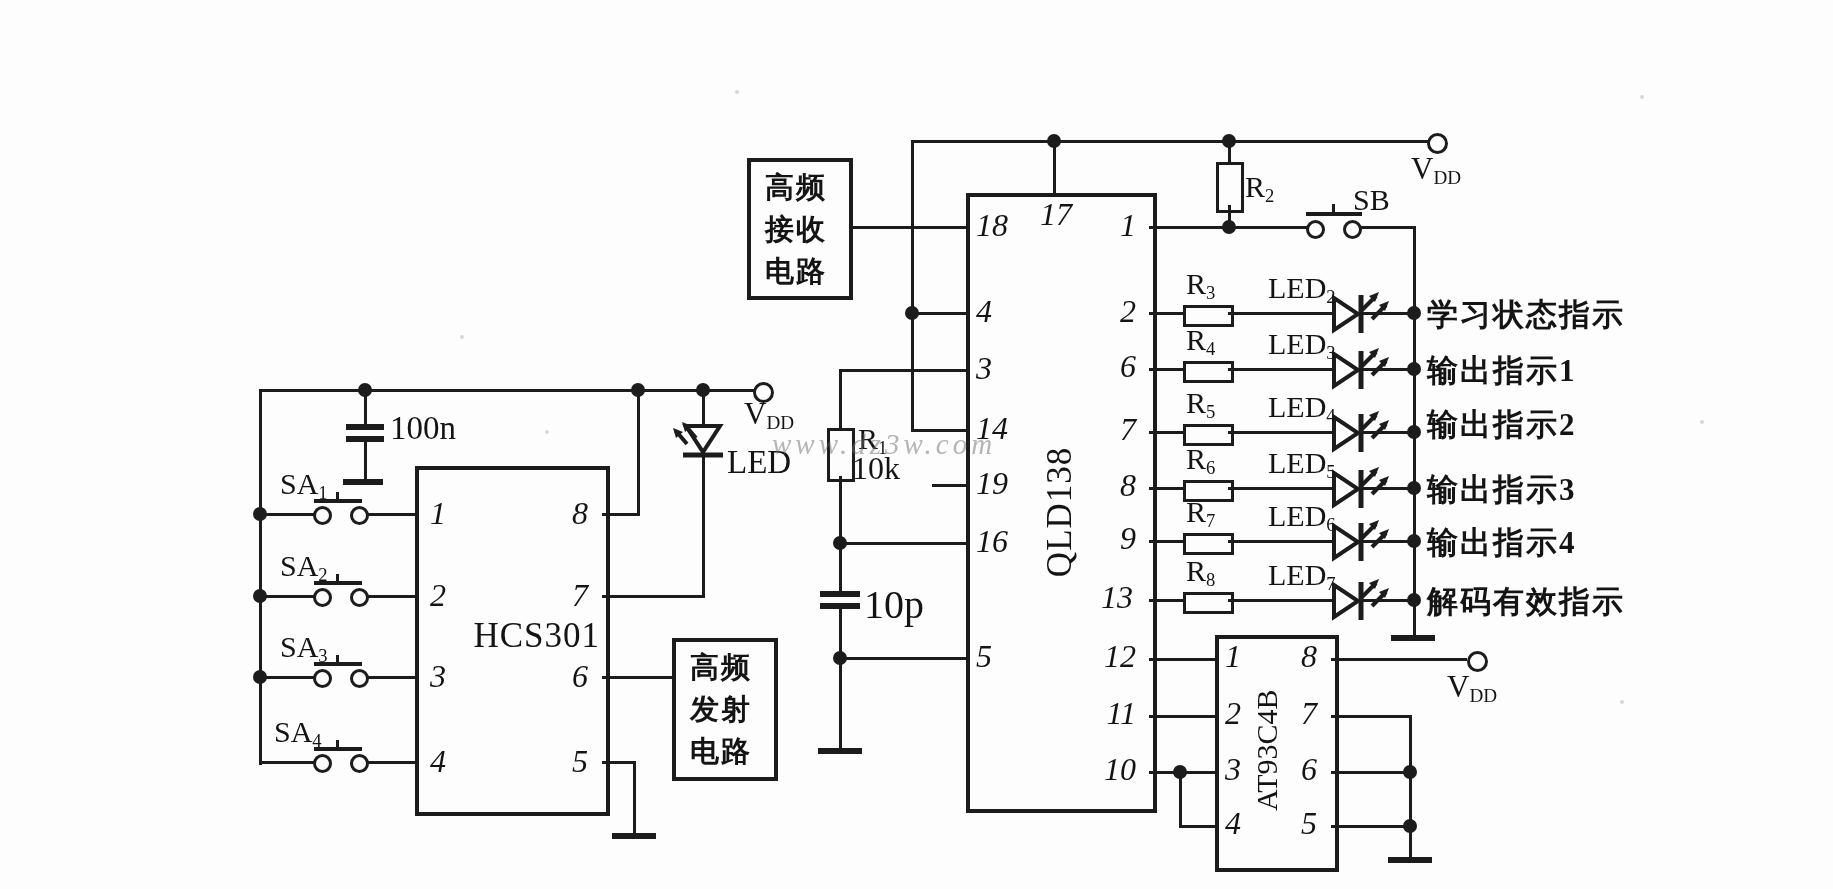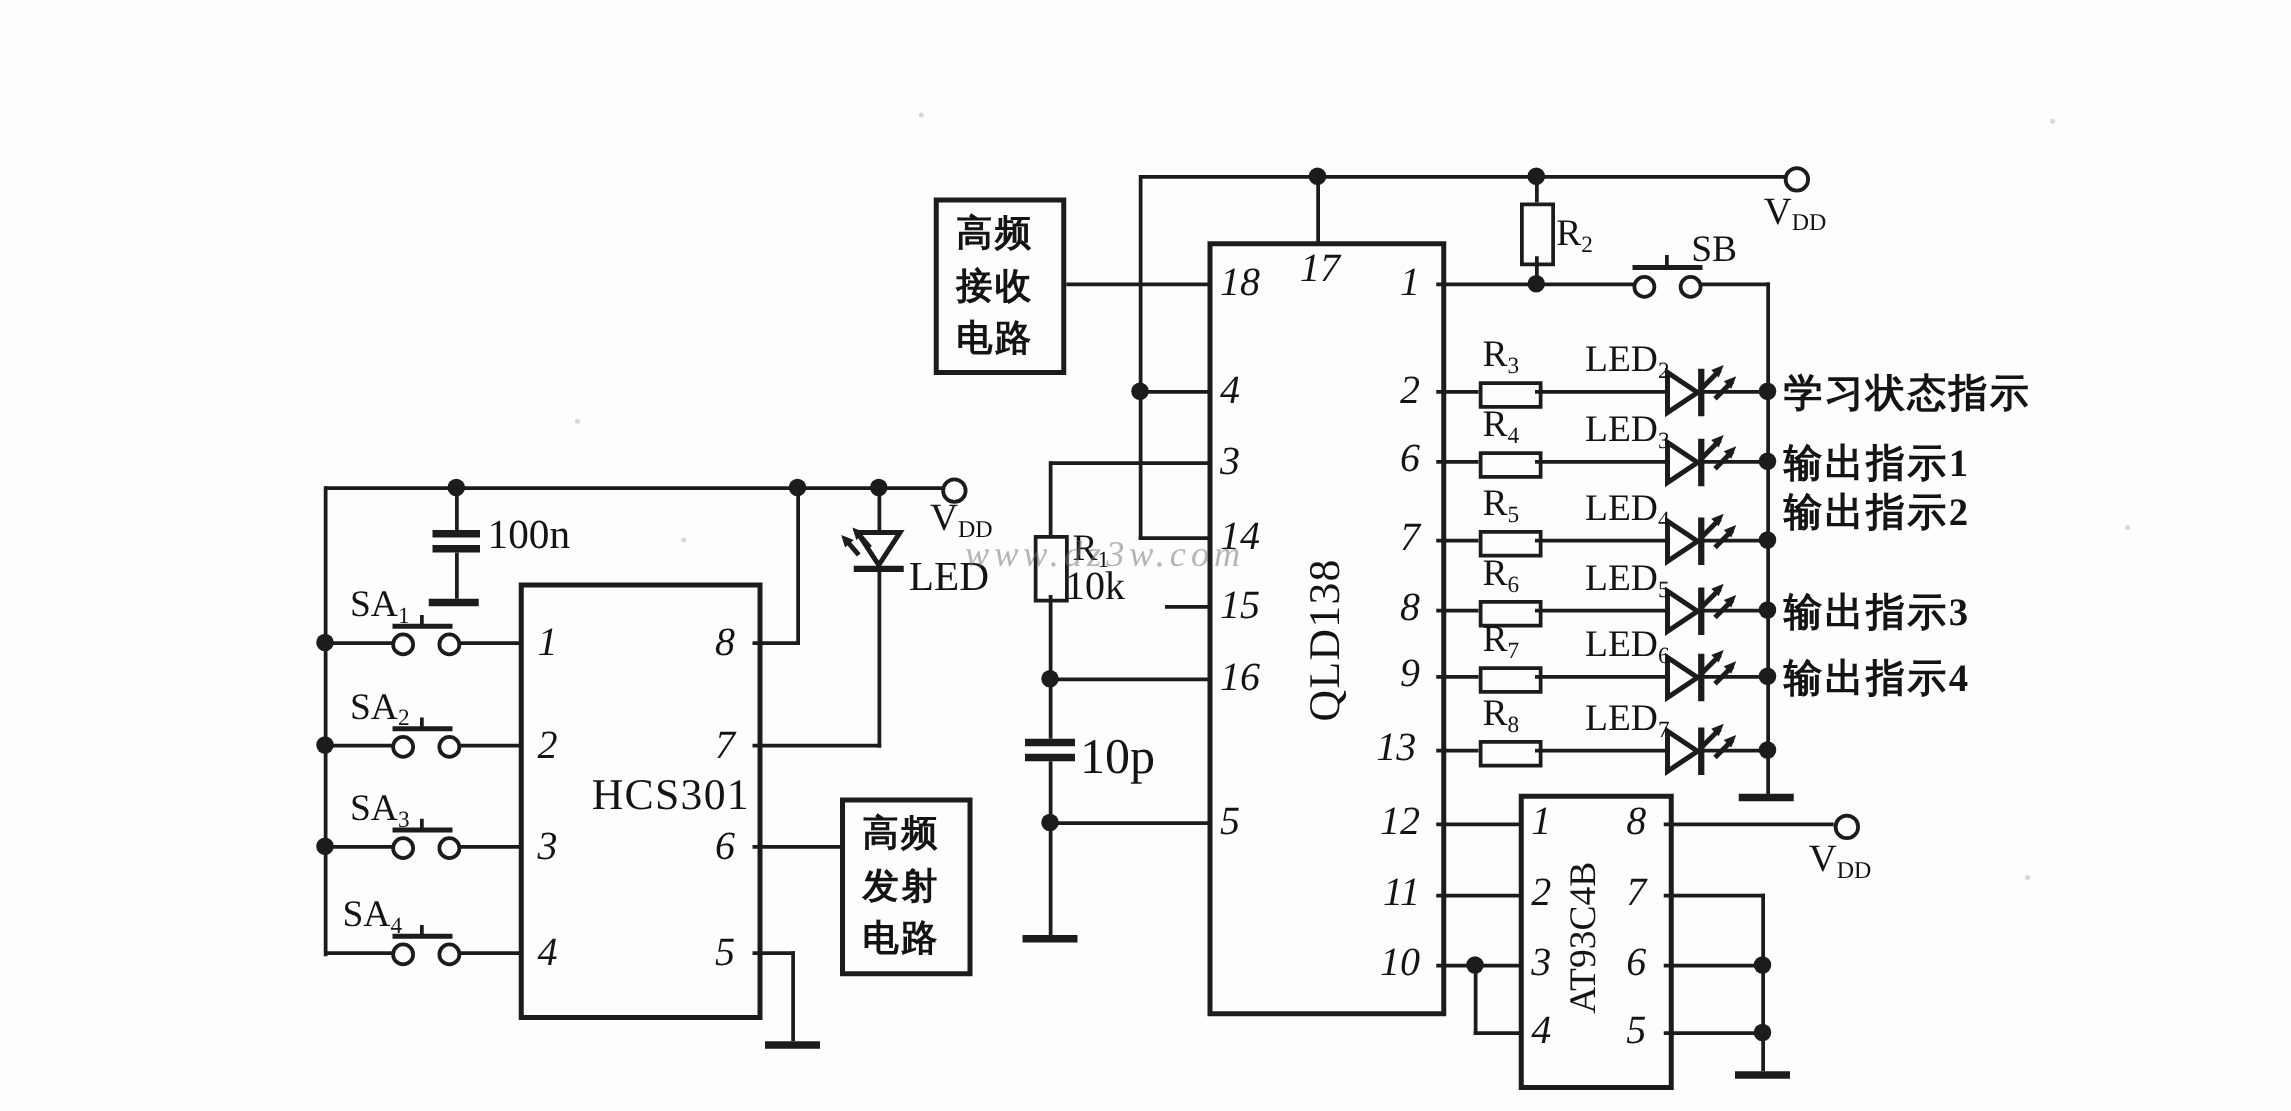--- a/index.html
+++ b/index.html
@@ -267,21 +267,21 @@
   <div class="lbl pin" style="left:562px;top:495px;width:26px;text-align:right">8</div>
   <div class="lbl pin" style="left:562px;top:577px;width:26px;text-align:right">7</div>
   <div class="lbl pin" style="left:562px;top:658px;width:26px;text-align:right">6</div>
   <div class="lbl pin" style="left:562px;top:743px;width:26px;text-align:right">5</div>
 
   <div class="lbl pin" style="left:1040px;top:196px">17</div>
   <div class="lbl pin" style="left:976px;top:207px">18</div>
   <div class="lbl pin" style="left:976px;top:293px">4</div>
   <div class="lbl pin" style="left:976px;top:350px">3</div>
   <div class="lbl pin" style="left:976px;top:410px">14</div>
-  <div class="lbl pin" style="left:976px;top:465px">15</div>
+  <div class="lbl pin" style="left:976px;top:465px">19</div>
   <div class="lbl pin" style="left:976px;top:523px">16</div>
   <div class="lbl pin" style="left:976px;top:638px">5</div>
   <div class="lbl pin" style="left:1098px;top:207px;width:38px;text-align:right">1</div>
   <div class="lbl pin" style="left:1098px;top:293px;width:38px;text-align:right">2</div>
   <div class="lbl pin" style="left:1098px;top:348px;width:38px;text-align:right">6</div>
   <div class="lbl pin" style="left:1098px;top:411px;width:38px;text-align:right">7</div>
   <div class="lbl pin" style="left:1098px;top:467px;width:38px;text-align:right">8</div>
   <div class="lbl pin" style="left:1098px;top:520px;width:38px;text-align:right">9</div>
   <div class="lbl pin" style="left:1098px;top:579px;width:38px;text-align:center">13</div>
   <div class="lbl pin" style="left:1098px;top:638px;width:38px;text-align:right">12</div>
@@ -320,32 +320,33 @@
   <div class="lbl comp" style="left:1186px;top:267px"><span>R</span><span class="sub">3</span></div>
   <div class="lbl comp" style="left:1268px;top:271px"><span>LED</span><span class="sub">2</span></div>
   <div class="lbl ind" style="left:1427px;top:297px">学习状态指示</div>
 
   <div class="lbl comp" style="left:1186px;top:323px"><span>R</span><span class="sub">4</span></div>
   <div class="lbl comp" style="left:1268px;top:327px"><span>LED</span><span class="sub">3</span></div>
   <div class="lbl ind" style="left:1427px;top:353px">输出指示1</div>
 
   <div class="lbl comp" style="left:1186px;top:386px"><span>R</span><span class="sub">5</span></div>
   <div class="lbl comp" style="left:1268px;top:390px"><span>LED</span><span class="sub">4</span></div>
-  <div class="lbl ind" style="left:1427px;top:392px">输出指示2</div>
+  <div class="lbl ind" style="left:1427px;top:407px">输出指示2</div>
 
   <div class="lbl comp" style="left:1186px;top:442px"><span>R</span><span class="sub">6</span></div>
   <div class="lbl comp" style="left:1268px;top:446px"><span>LED</span><span class="sub">5</span></div>
   <div class="lbl ind" style="left:1427px;top:472px">输出指示3</div>
 
   <div class="lbl comp" style="left:1186px;top:495px"><span>R</span><span class="sub">7</span></div>
   <div class="lbl comp" style="left:1268px;top:499px"><span>LED</span><span class="sub">6</span></div>
   <div class="lbl ind" style="left:1427px;top:525px">输出指示4</div>
 
   <div class="lbl comp" style="left:1186px;top:554px"><span>R</span><span class="sub">8</span></div>
   <div class="lbl comp" style="left:1268px;top:558px"><span>LED</span><span class="sub">7</span></div>
+  <div class="lbl ind" style="left:1427px;top:584px">解码有效指示</div>
 
   <div id="watermark" style="left:772px;top:428px">www.dz3w.com</div>
   <div class="speck" style="left:735px;top:90px"></div>
   <div class="speck" style="left:1640px;top:95px"></div>
   <div class="speck" style="left:1700px;top:420px"></div>
   <div class="speck" style="left:1620px;top:700px"></div>
   <div class="speck" style="left:545px;top:430px"></div>
   <div class="speck" style="left:460px;top:335px"></div>
 
 </div>

